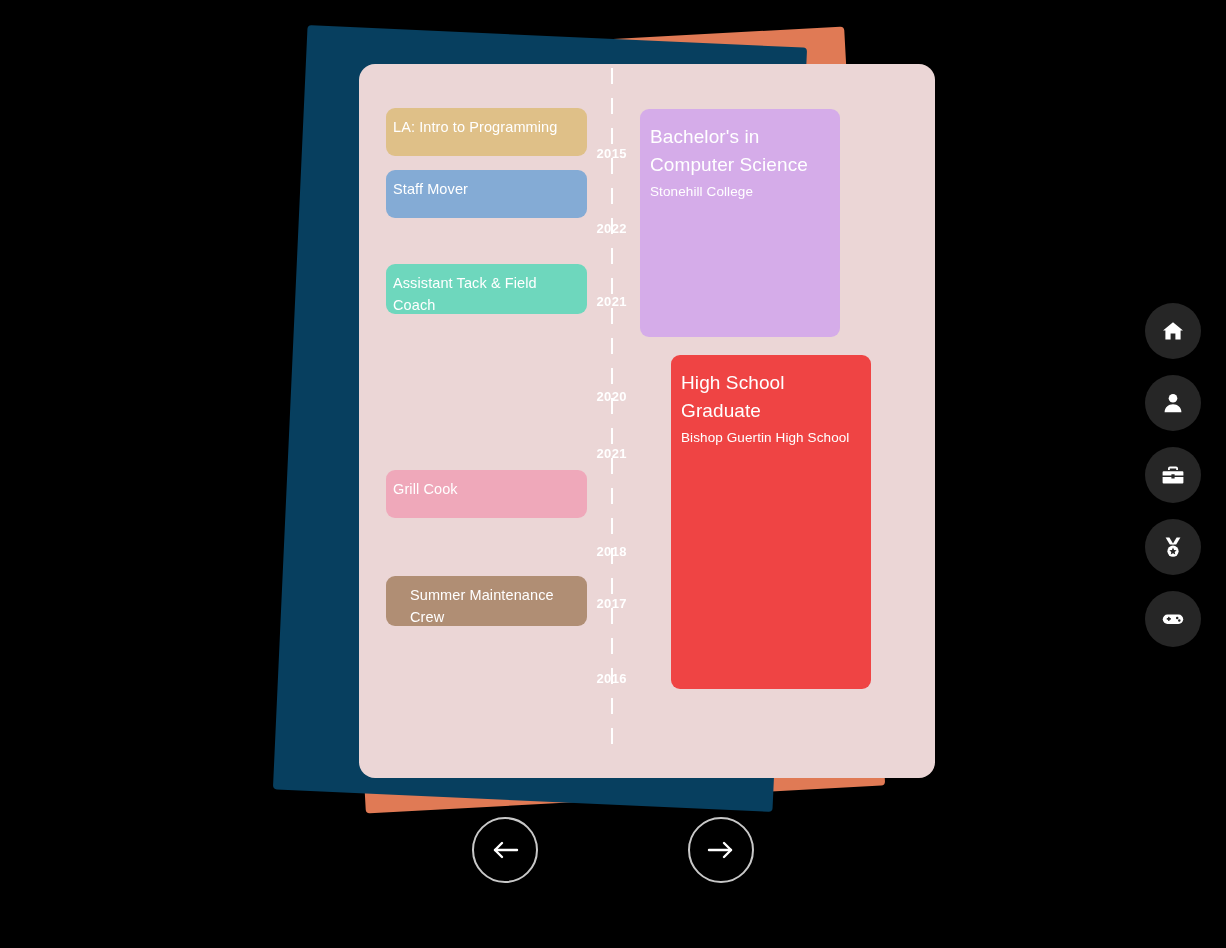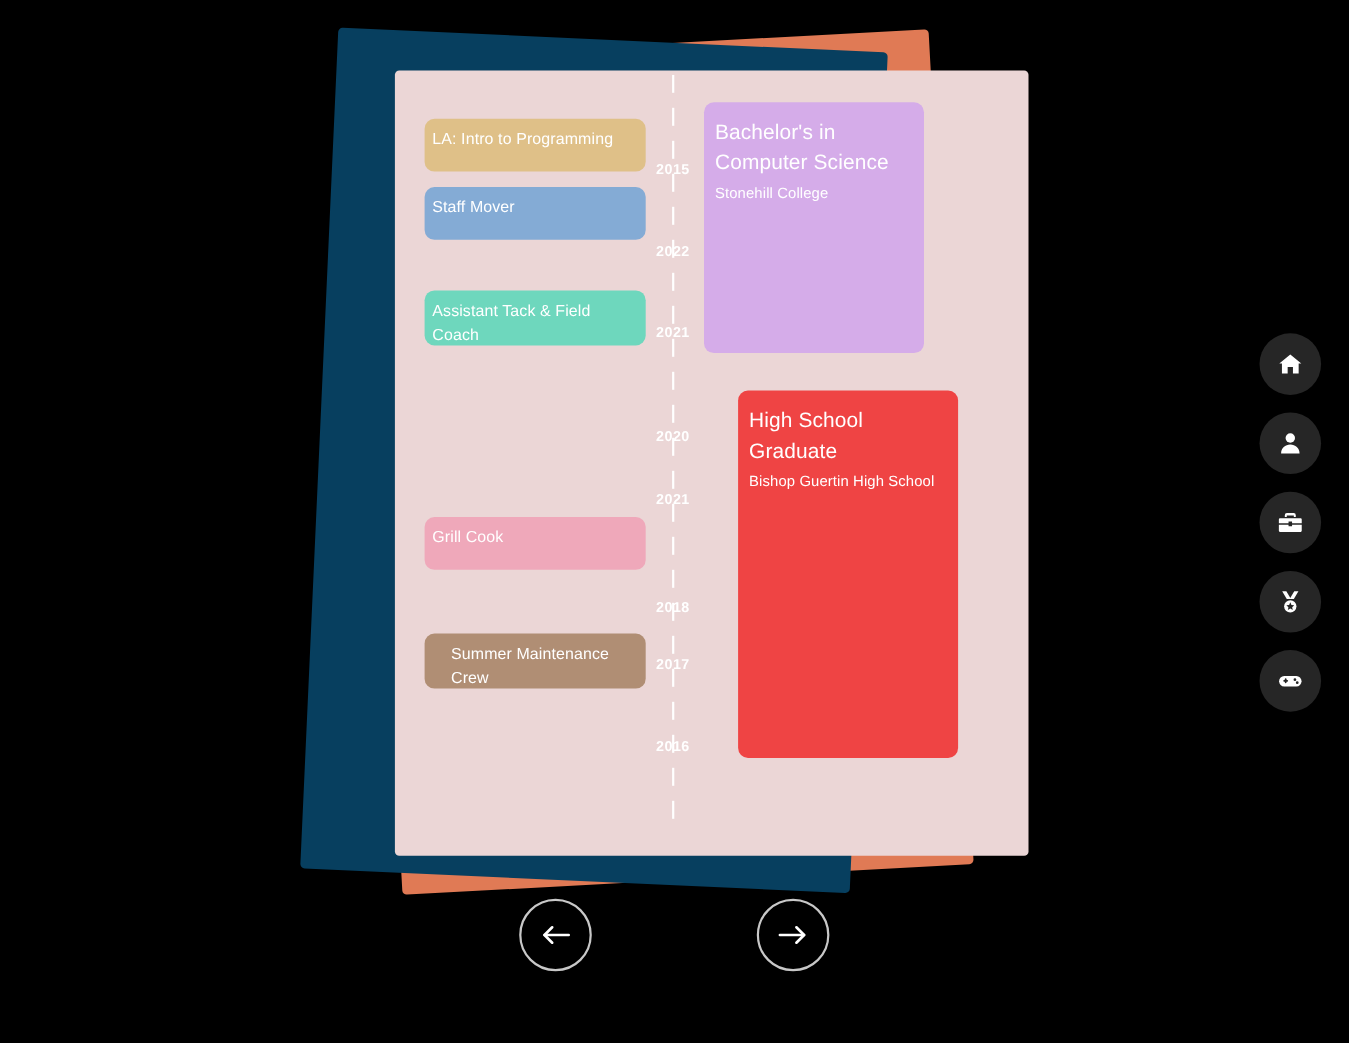--- a/index.html
+++ b/index.html
@@ -41,21 +41,21 @@
   }
 
   
   #main-card {
     position: absolute;
     left: 359px;
     top: 64px;
     width: 576px;
     height: 714px;
     background: #ebd6d6;
-    border-radius: 4px;
+    border-radius: 16px;
   }
 
   
   #left-col {
     position: absolute;
     left: 27px;
     top: 0;
     width: 201px;
     height: 100%;
   }
@@ -182,21 +182,21 @@
         <div class="year-label" style="top: 157px;">2022</div>
         <div class="year-label" style="top: 230px;">2021</div>
         <div class="year-label" style="top: 290px; margin-top: 35px;">2020</div>
         <div class="year-label" style="top: 382px;">2021</div>
         <div class="year-label" style="top: 480px;">2018</div>
         <div class="year-label" style="top: 532px;">2017</div>
         <div class="year-label" style="top: 607px;">2016</div>
       </div>
 
     <div id="right-col">
-        <div class="edu-card" style="background: rgb(213, 172, 233); top: 29px; height: 228px;">
+        <div class="edu-card" style="background: rgb(213, 172, 233); top: 45px; height: 228px;">
           <div class="edu-title">Bachelor's in Computer Science</div>
           <div class="edu-sub">Stonehill College</div>
         </div>
         <div class="edu-card" style="background: #ef4444; top: 291px; height: 334px; margin-left: 31px;">
           <div class="edu-title">High School Graduate</div>
           <div class="edu-sub">Bishop Guertin High School</div>
         </div>
       </div>
 
   </div>

